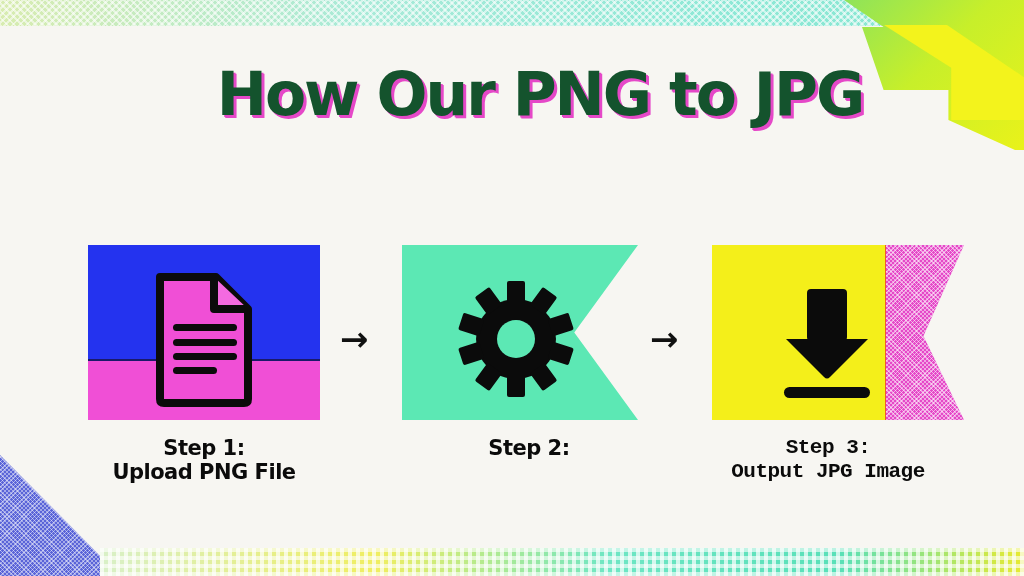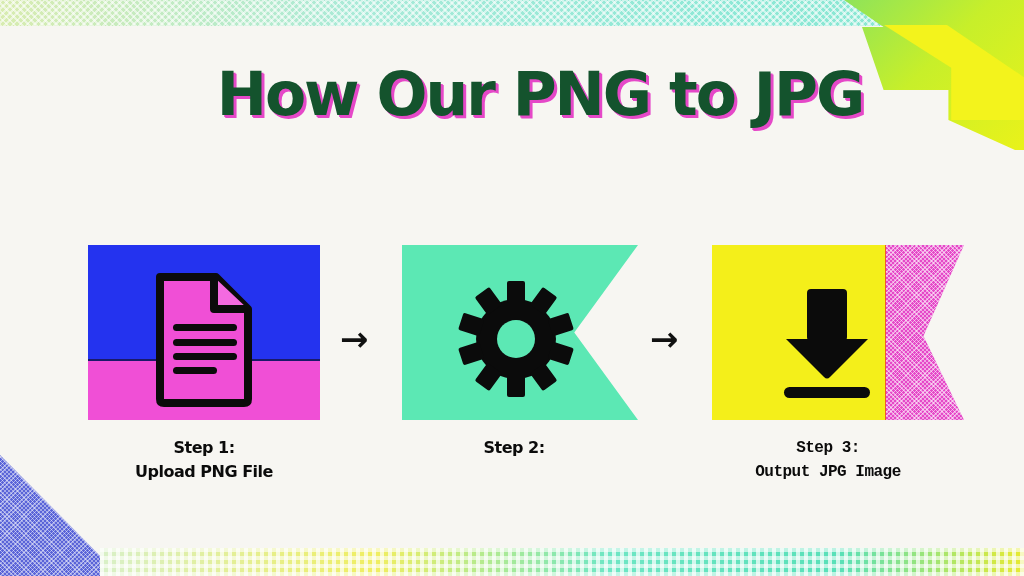--- a/index.html
+++ b/index.html
@@ -45,21 +45,21 @@
   .p3 .yellow{position:absolute;left:0;top:0;width:174px;height:100%;background:#f4ef1a;}
   .p3 .pinkflag{position:absolute;left:174px;top:0;width:78px;height:100%;
     clip-path:polygon(0 0,100% 0,48% 52%,100% 100%,0 100%);
     background:
       repeating-linear-gradient(45deg, rgba(255,255,255,0.5) 0 1px, transparent 1px 3px),
       repeating-linear-gradient(-45deg, rgba(255,255,255,0.5) 0 1px, transparent 1px 3px),
       #e548c8;}
   .p3 .edge{position:absolute;left:173px;top:0;width:2px;height:100%;background:#ee5a2a;}
   .icon{position:absolute;}
   .arrow{position:absolute;top:322px;font-family:"DejaVu Sans",sans-serif;font-size:34px;line-height:34px;color:#111;font-weight:bold;}
-  .step{position:absolute;top:436px;text-align:center;font-family:"DejaVu Sans",sans-serif;font-weight:bold;font-size:16px;line-height:24px;color:#0b0b0b;letter-spacing:-0.5px;}
+  .step{position:absolute;top:436px;text-align:center;font-family:"DejaVu Sans",sans-serif;font-weight:bold;font-size:21px;line-height:24px;color:#0b0b0b;letter-spacing:-0.5px;}
   .step span{display:block;}
 </style>
 </head>
 <body>
 
 <div class="deco top-band"></div>
 <div class="deco tr-corner"></div>
 <div class="deco tr-yellow"></div>
 <div class="deco bl-corner"></div>
 <div class="deco bottom-band"></div>
@@ -115,19 +115,19 @@
     <rect x="25" y="0" width="40" height="52" rx="4" fill="#0b0b0b"></rect>
     <path d="M4 50 H86 L48 88 Q45 91 42 88 Z" fill="#0b0b0b"></path>
     <rect x="2" y="98" width="86" height="11" rx="5.5" fill="#0b0b0b"></rect>
   </svg>
 </div>
 
 <div class="step" style="left:88px;width:232px;">
   <span>Step 1:</span>
   <span>Upload PNG File</span>
 </div>
-<div class="step" style="left:354px;width:320px;">
+<div class="step" style="left:369px;width:320px;">
   <span>Step 2:</span>
 </div>
 <div class="step" style="left:712px;width:232px;font-family:Liberation Mono, monospace;">
   <span>Step 3:</span>
   <span>Output JPG Image</span>
 </div>
 
 </body></html>

